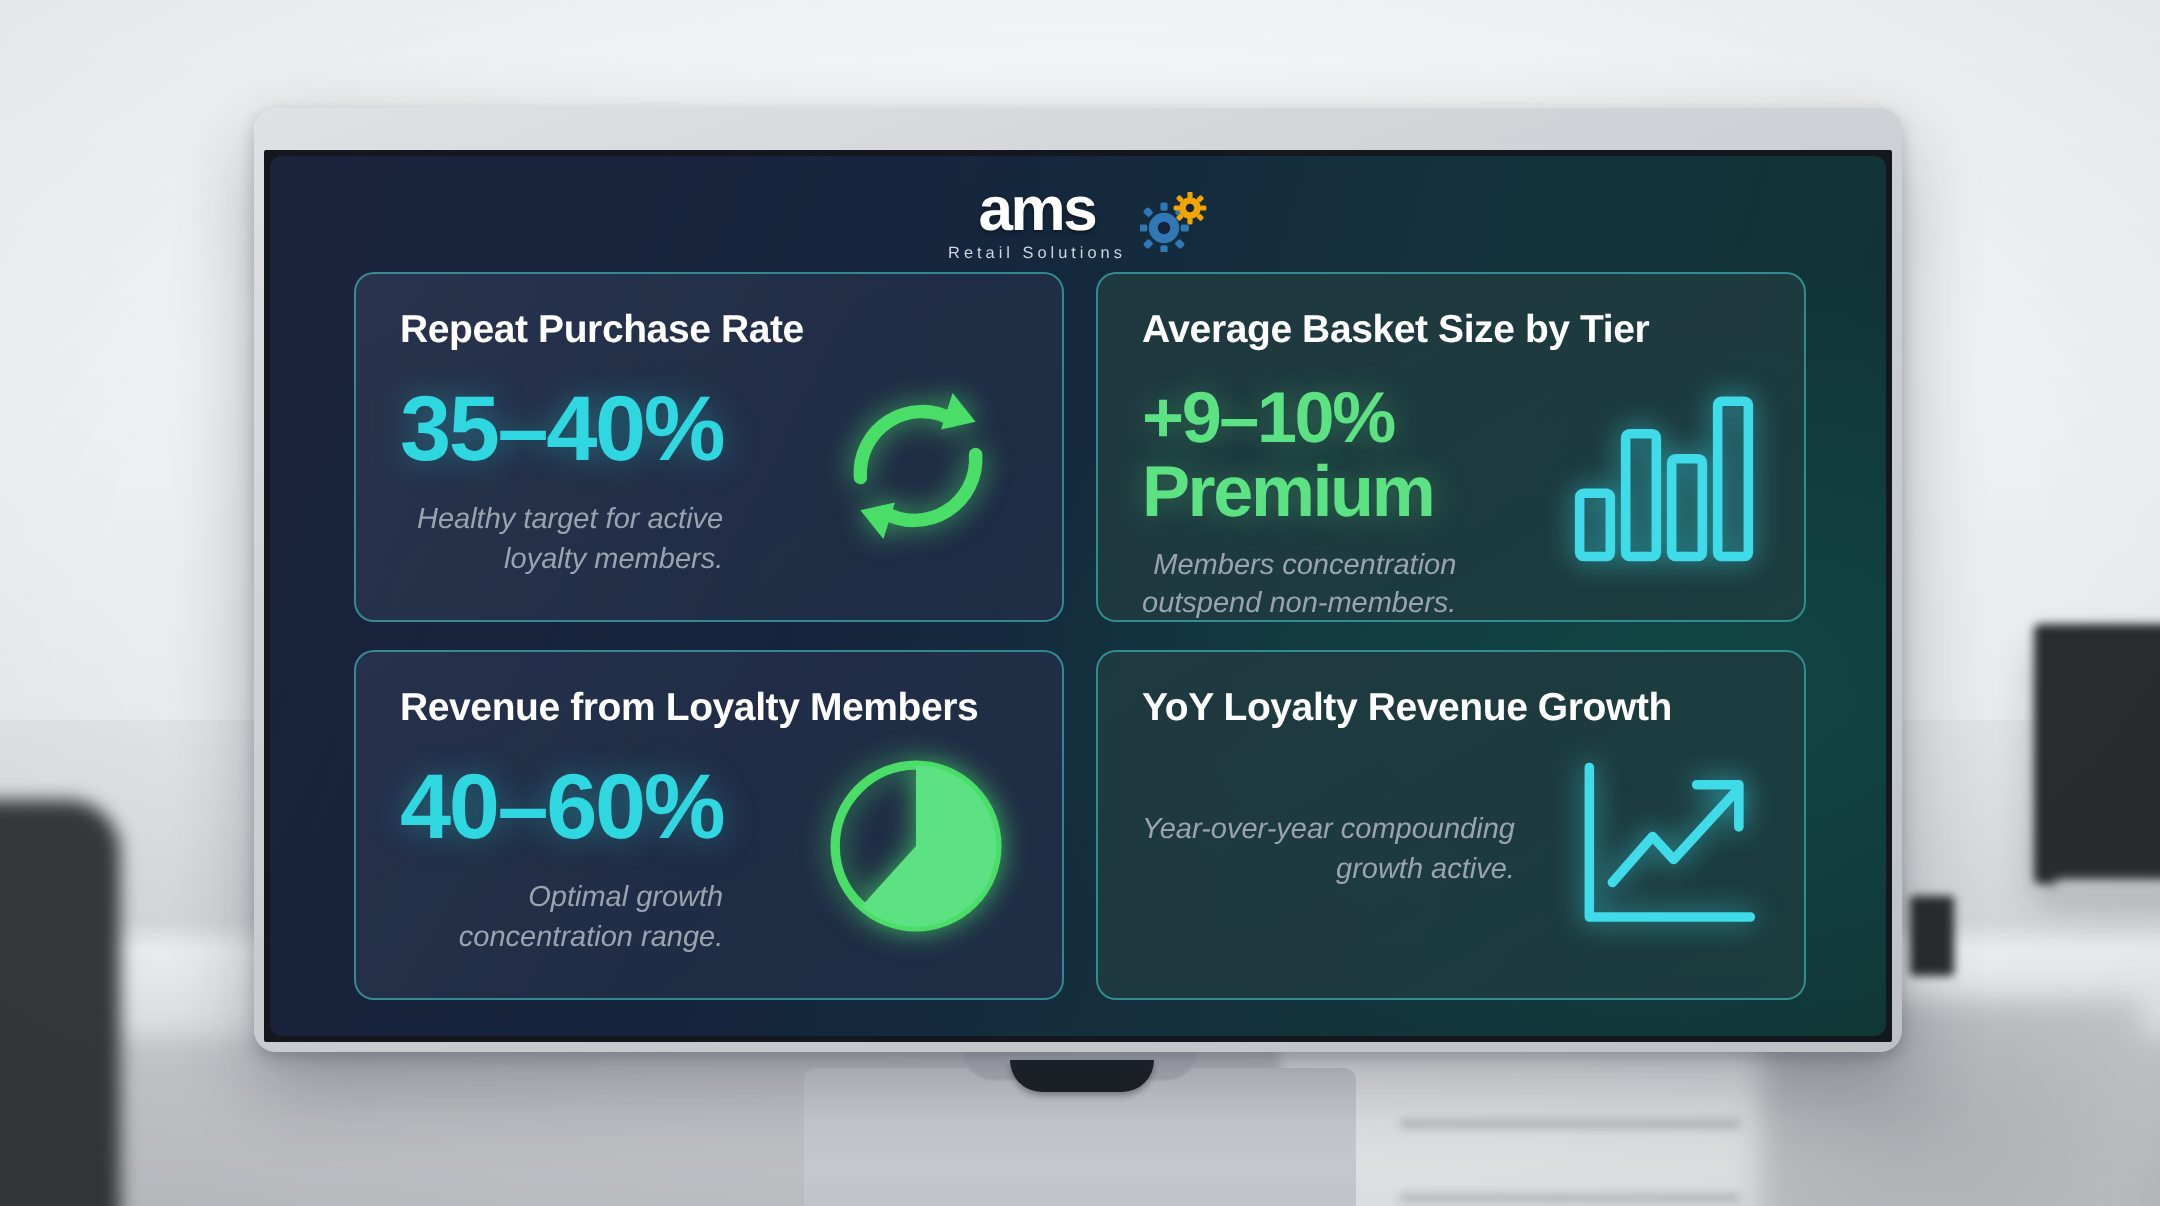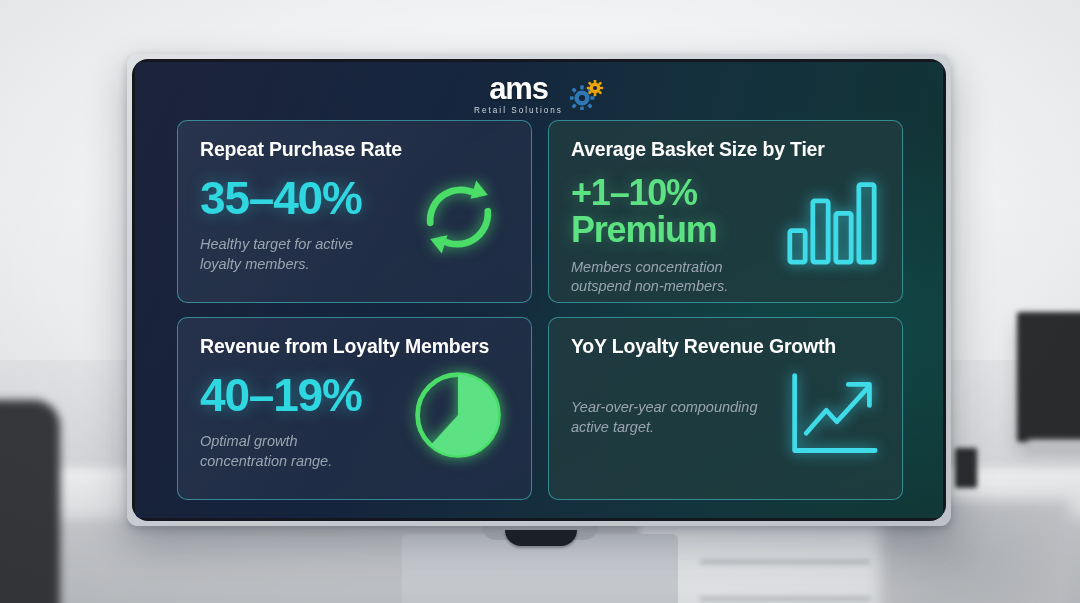--- a/index.html
+++ b/index.html
@@ -76,23 +76,24 @@
   
   #monitor {
     position: absolute; left: 127px; top: 54px; width: 824px; height: 472px;
     background: linear-gradient(160deg,#dfe1e4 0%, #cdd0d4 40%, #bec1c6 100%);
     border-radius: 11px;
     padding: 7px;
     box-shadow: 0 18px 40px rgba(20,25,40,.30), 0 3px 8px rgba(20,25,40,.22);
   }
   #monitor-inner {
     position: absolute; inset: 5px;
-    border-radius: 16px;
+    border-radius: 1px;
     background: #14171d;
     padding: 3px;
+    margin-top: 16px;
   }
   #screen {
     position: absolute; inset: 3px;
     border-radius: 6px;
     overflow: hidden;
     background:
       radial-gradient(ellipse 70% 80% at 88% 60%, rgba(16,72,70,.95) 0%, rgba(16,72,70,0) 62%),
       linear-gradient(105deg, #121a33 0%, #15243d 34%, #14313d 64%, #113433 100%);
   }
   #screen::after{
@@ -161,21 +162,21 @@
   .card-text { position: relative; z-index: 2; padding-top: 14px; }
   .card-value {
     font-weight: bold; line-height: 1.02; letter-spacing: -1.2px;
   }
   .card-value.big   { font-size: 46px; }
   .card-value.med   { font-size: 36px; }
   .card-value.cyan  { color: #2fd7e0; text-shadow: 0 0 16px rgba(47,215,224,.38); }
   .card-value.green { color: #5ce183; text-shadow: 0 0 16px rgba(92,225,131,.36); }
   .card-desc {
     font-size: 14.5px; font-style: italic; color: #9aa4b0;
-    line-height: 1.33; margin-top: 13px; white-space: pre-line;
+    line-height: 1.33; margin-top: 13px; white-space: pre-line; text-align: right;
   }
   .card-icon {
     position: absolute; z-index: 1;
   }
 
   
   .icon-refresh { right: 4px;  top: 8px;  width: 96px; height: 96px; }
   .icon-bars    { right: 2px;  top: 14px; width: 96px; height: 92px; }
   .icon-pie     { right: 6px;  top: 10px; width: 94px; height: 94px; }
   .icon-line    { right: 0px;  top: 12px; width: 98px; height: 92px; }
@@ -267,21 +268,21 @@
                 <path d="M32 88 L20 73 L38 69 Z" fill="#4ade68"></path>
               </svg>
             </div>
           </div>
         </div>
 
         <div class="card teal">
           <div class="card-title">Average Basket Size by Tier</div>
           <div class="card-body">
             <div class="card-text">
-              <div class="card-value med green" style="white-space:pre-line">+1–10%
+              <div class="card-value med green" style="white-space:pre-line">+9–10%
 Premium</div>
               <div class="card-desc" style="margin-top:9px">Members concentration
 outspend non-members.</div>
             </div>
             <div class="card-icon icon-bars glow-cyan">
               <svg viewBox="0 0 100 96" width="96" height="92" aria-hidden="true">
                 <g fill="none" stroke="#3fdbe8" stroke-width="5" stroke-linejoin="round">
                   <rect x="6" y="58" width="16" height="33" rx="2"></rect>
                   <rect x="30" y="27" width="16" height="64" rx="2"></rect>
                   <rect x="54" y="40" width="16" height="51" rx="2"></rect>
@@ -289,39 +290,39 @@
                 </g>
               </svg>
             </div>
           </div>
         </div>
 
         <div class="card blue">
           <div class="card-title">Revenue from Loyalty Members</div>
           <div class="card-body">
             <div class="card-text">
-              <div class="card-value big cyan">40–19%</div>
+              <div class="card-value big cyan">40–60%</div>
               <div class="card-desc">Optimal growth
 concentration range.</div>
             </div>
             <div class="card-icon icon-pie glow-green">
               <svg viewBox="0 0 100 100" width="94" height="94" aria-hidden="true">
                 <circle cx="50" cy="50" r="43" fill="none" stroke="#4ade68" stroke-width="5"></circle>
                 <path d="M50 50 L50 7 A43 43 0 1 1 21 82 Z" fill="#5ce183"></path>
               </svg>
             </div>
           </div>
         </div>
 
         <div class="card teal">
           <div class="card-title">YoY Loyalty Revenue Growth</div>
           <div class="card-body">
             <div class="card-text" style="padding-top:22px">
               <div class="card-desc" style="margin-top:18px">Year-over-year compounding
-active target.</div>
+growth active.</div>
             </div>
             <div class="card-icon icon-line glow-cyan">
               <svg viewBox="0 0 100 96" width="98" height="92" aria-hidden="true">
                 <g fill="none" stroke="#3fdbe8" stroke-width="5" stroke-linecap="round" stroke-linejoin="round">
                   <path d="M10 6 L10 84 L94 84"></path>
                   <path d="M22 66 L43 42 L54 54 L86 19"></path>
                   <path d="M66 15 L88 15 L88 37"></path>
                 </g>
               </svg>
             </div>

